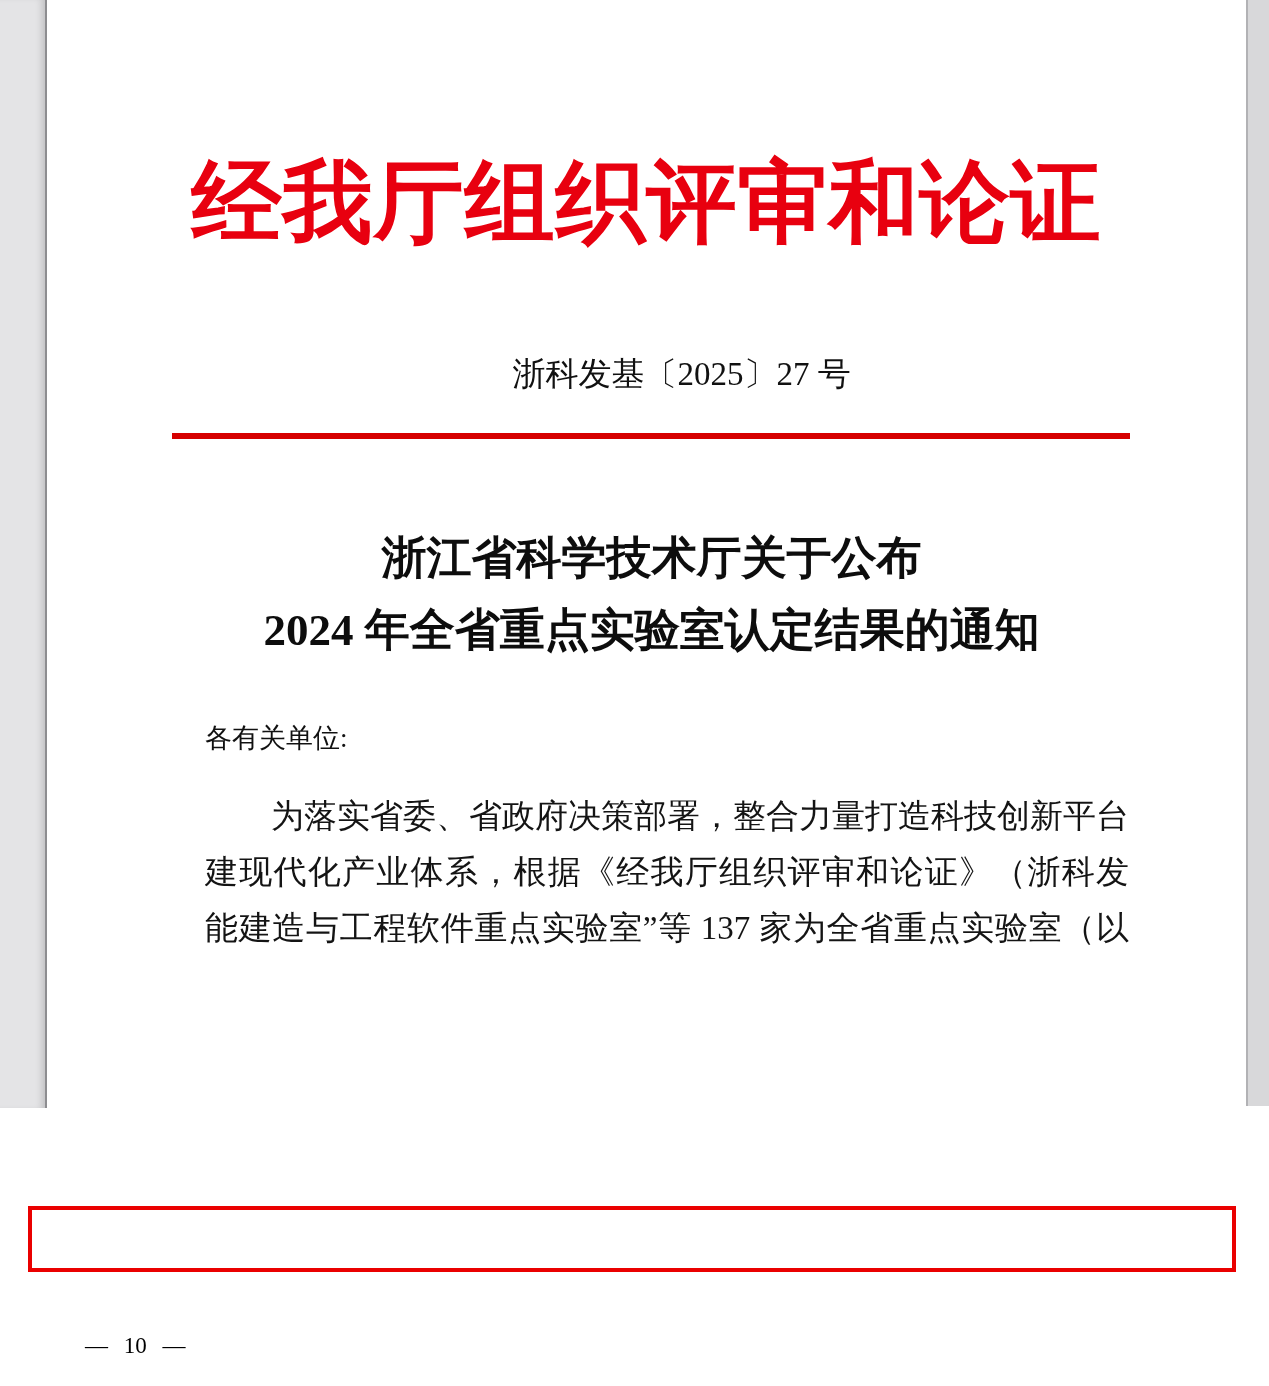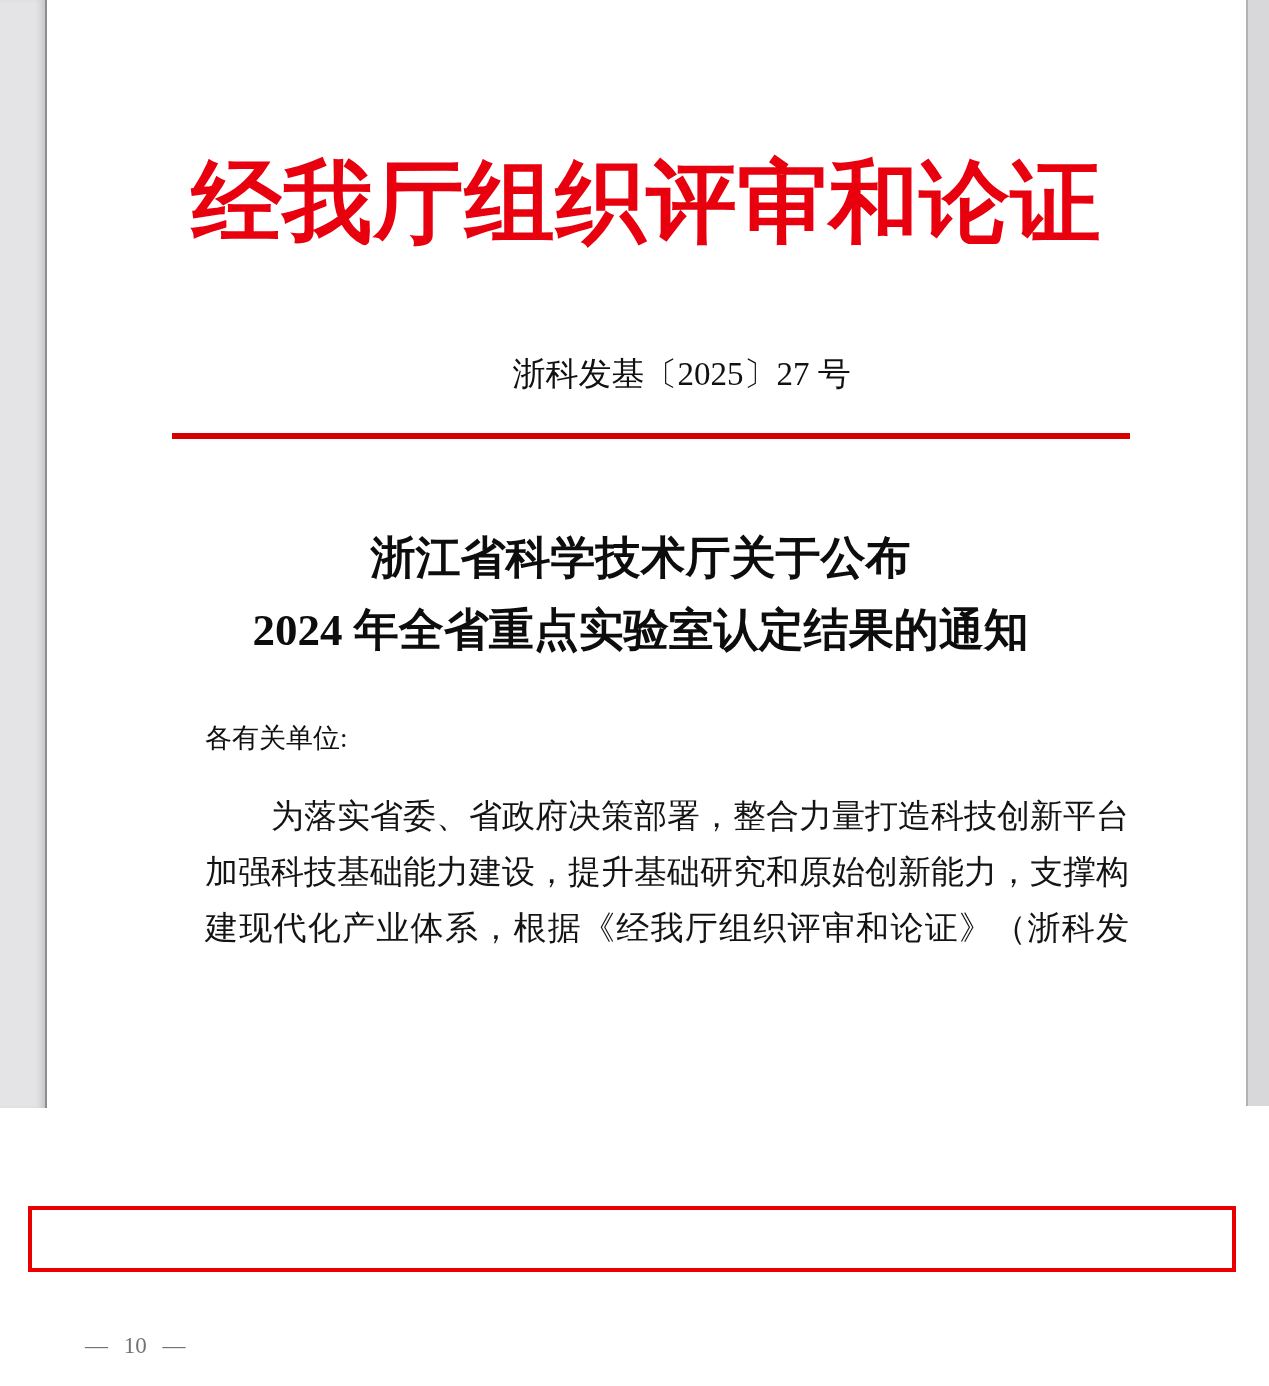--- a/index.html
+++ b/index.html
@@ -21,21 +21,21 @@
     font-size:90px;font-weight:700;color:#e8000f;letter-spacing:1px;white-space:nowrap;
   }
   .doc-number{
     position:absolute;top:352px;left:45px;width:1203px;text-align:center;
     font-size:33px;color:#111;padding-left:35px;
   }
   .red-line{
     position:absolute;top:433px;left:172px;width:958px;height:6px;background:#d60000;
   }
   .notice-line{
-    position:absolute;left:39px;width:1203px;text-align:center;
+    position:absolute;left:50px;width:1203px;text-align:center;
     font-size:45px;font-weight:700;color:#0d0d0d;white-space:nowrap;
   }
   .notice-line.l1{top:528px;}
   .notice-line.l2{top:600px;}
   .salutation{
     position:absolute;top:720px;left:205px;font-size:27px;color:#111;
   }
   .body-para{
     position:absolute;top:788px;left:205px;width:924px;font-size:33px;color:#141414;
   }
@@ -45,21 +45,21 @@
   }
   .body-line.first{text-indent:2em;}
   .body-line.last{text-align-last:left;}
   
   .table-section{position:absolute;left:0;top:1108px;width:1269px;height:278px;background:#fff;}
   .highlight-box{
     position:absolute;top:1206px;left:28px;width:1200px;height:58px;
     border:4px solid #ea0000;pointer-events:none;
   }
   .page-number{
-    position:absolute;top:1333px;left:85px;font-size:23px;word-spacing:10px;color:#737373;
+    position:absolute;top:1333px;left:85px;font-size:23px;word-spacing:10px;color:#000000;
   }
 </style>
 </head>
 <body>
 
 <div id="stage">
 
   <div class="margin-left"></div>
   <div class="margin-right"></div>
 
@@ -69,22 +69,22 @@
 
   <div class="red-line"></div>
 
   <div class="notice-line l1">浙江省科学技术厅关于公布</div>
   <div class="notice-line l2">2024 年全省重点实验室认定结果的通知</div>
 
   <div class="salutation">各有关单位:</div>
 
   <div class="body-para">
     <div class="body-line first">为落实省委、省政府决策部署，整合力量打造科技创新平台，</div>
-    <div class="body-line">加强科技基础能力建设，提升基础研究和原始创新能力，支撑构</div>
     <div class="body-line">建现代化产业体系，根据《经我厅组织评审和论证》（浙科发</div>
+    <div class="body-line">能建造与工程软件重点实验室”等 137 家为全省重点实验室（以</div>
   </div>
 
   <div class="table-section">
     
   </div>
 
   <div class="highlight-box"></div>
 
   <div class="page-number">— 10 —</div>
 

